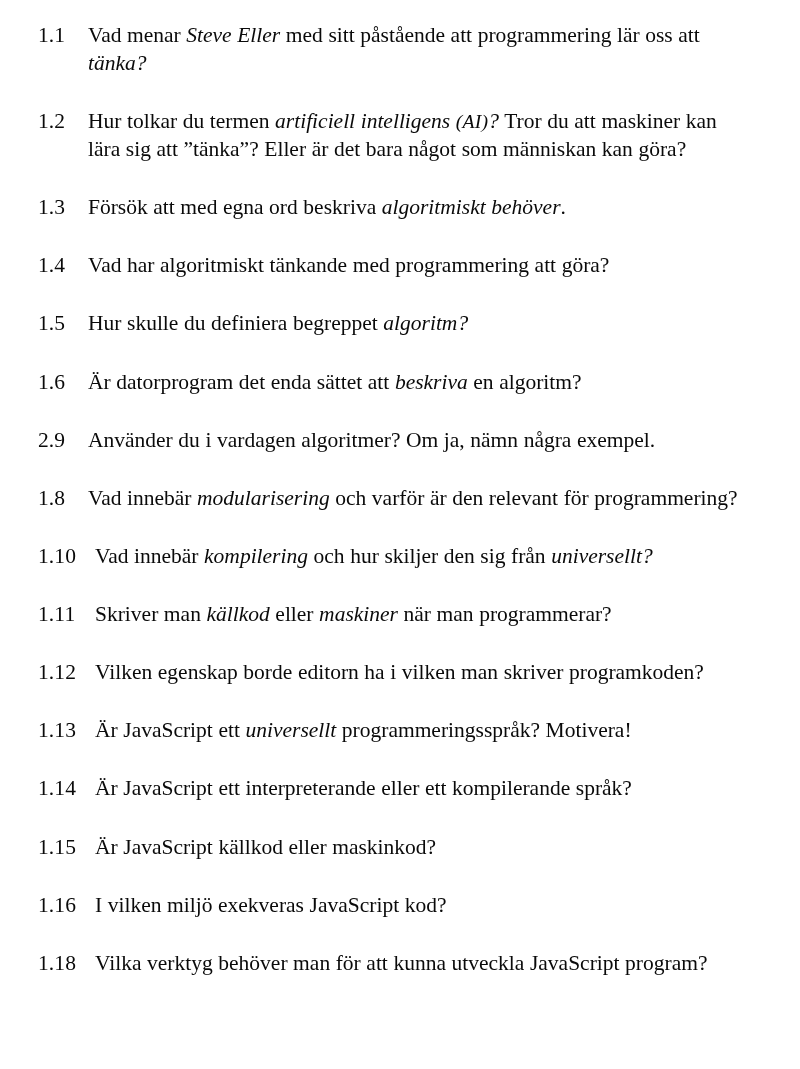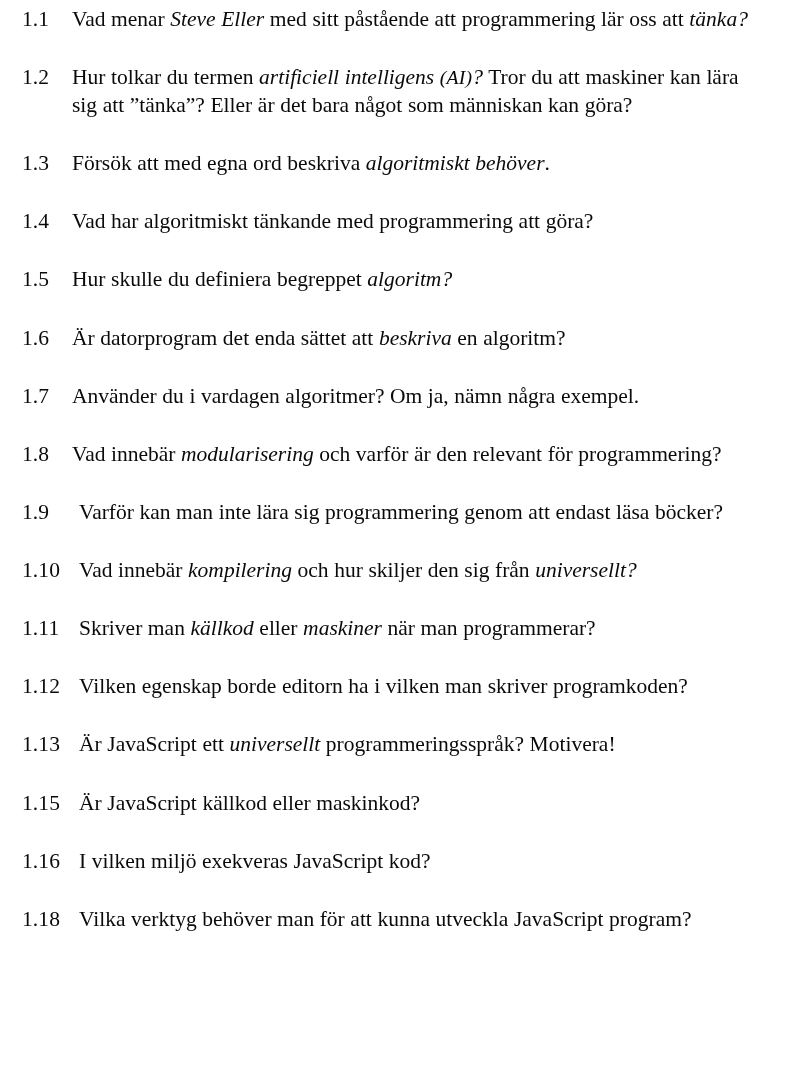--- a/index.html
+++ b/index.html
@@ -18,21 +18,21 @@
   }
   .page {
     position: relative;
     width: 800px;
     height: 1069px;
     box-sizing: border-box;
     padding: 6px 32px 0 18px;
   }
   .qlist {
     list-style: none;
-    margin: 0;
+    margin: 16px;
     padding: 0;
   }
   .qitem {
     display: flex;
     align-items: flex-start;
     font-size: 21.5px;
     line-height: 1.30;
     margin-bottom: 30.2px;
   }
   .qnum {
@@ -84,48 +84,48 @@
       </li>
       <li class="qitem">
         <span class="qnum">1.5</span>
         <span class="qtext">Hur skulle du definiera begreppet <i>algoritm?</i></span>
       </li>
       <li class="qitem">
         <span class="qnum">1.6</span>
         <span class="qtext">Är datorprogram det enda sättet att <i>beskriva</i> en algoritm?</span>
       </li>
       <li class="qitem">
-        <span class="qnum">1.7</span>
+        <span class="qnum">2.9</span>
         <span class="qtext">Använder du i vardagen algoritmer? Om ja, nämn några exempel.</span>
       </li>
       <li class="qitem">
         <span class="qnum">1.8</span>
         <span class="qtext">Vad innebär <i>modularisering</i> och varför är den relevant för programmering?</span>
-      </li>
-      <li class="qitem wide">
-        <span class="qnum">1.9</span>
-        <span class="qtext">Varför kan man inte lära sig programmering genom att endast läsa böcker?</span>
       </li>
       <li class="qitem wide">
         <span class="qnum">1.10</span>
         <span class="qtext">Vad innebär <i>kompilering</i> och hur skiljer den sig från <i>universellt?</i></span>
       </li>
       <li class="qitem wide">
         <span class="qnum">1.11</span>
         <span class="qtext">Skriver man <i>källkod</i> eller <i>maskiner</i> när man programmerar?</span>
       </li>
       <li class="qitem wide">
         <span class="qnum">1.12</span>
         <span class="qtext">Vilken egenskap borde editorn ha i vilken man skriver programkoden?</span>
       </li>
       <li class="qitem wide">
         <span class="qnum">1.13</span>
         <span class="qtext">Är JavaScript ett <i>universellt</i> programmeringsspråk? Motivera!</span>
       </li>
       <li class="qitem wide">
+        <span class="qnum">1.14</span>
+        <span class="qtext">Är JavaScript ett interpreterande eller ett kompilerande språk?</span>
+      </li>
+      <li class="qitem wide">
         <span class="qnum">1.15</span>
         <span class="qtext">Är JavaScript källkod eller maskinkod?</span>
       </li>
       <li class="qitem wide">
         <span class="qnum">1.16</span>
         <span class="qtext">I vilken miljö exekveras JavaScript kod?</span>
       </li>
       <li class="qitem wide">
         <span class="qnum">1.18</span>
         <span class="qtext">Vilka verktyg behöver man för att kunna utveckla JavaScript program?</span>

